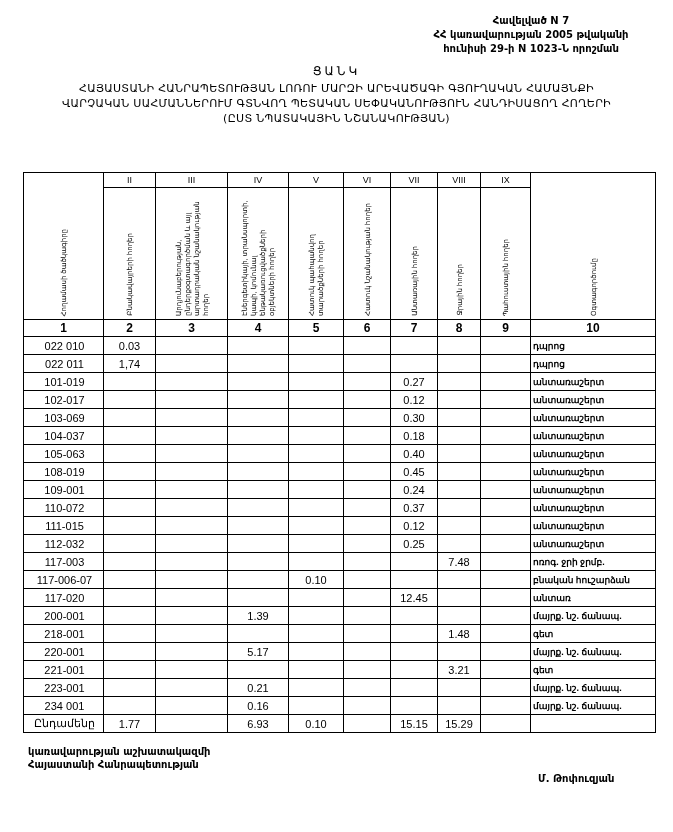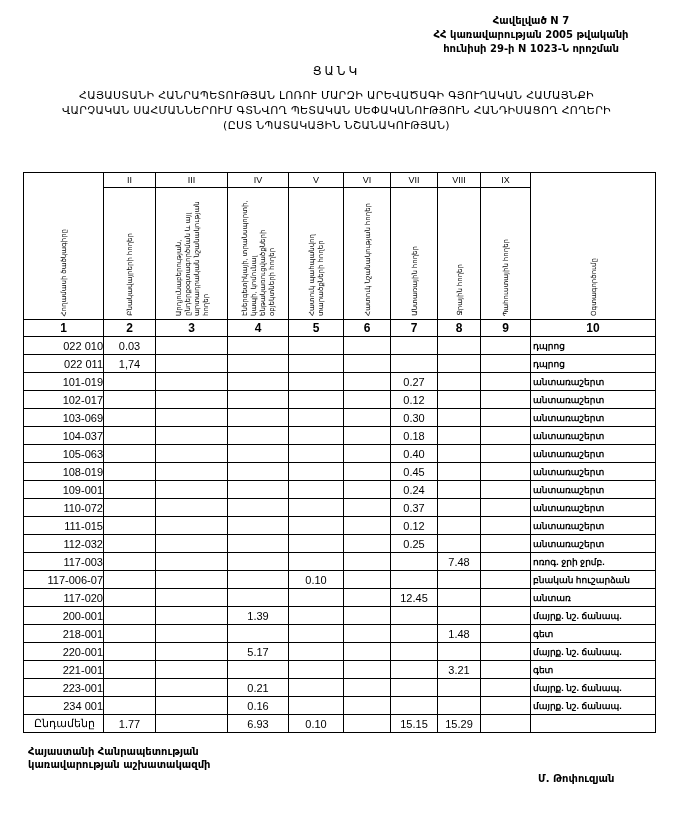--- a/index.html
+++ b/index.html
@@ -1,32 +1,32 @@
 <!DOCTYPE html>
 <html><head>
 <meta charset="utf-8">
 <style>
   html, body { margin: 0; padding: 0; background: #ffffff; }
   body { width: 673px; height: 832px; position: relative; overflow: hidden;
          font-family: "DejaVu Sans", sans-serif; color: #000; }
   .annex { position: absolute; top: 14px; left: 416px; width: 230px; text-align: center;
            font-size: 10px; font-weight: bold; line-height: 14px; }
   .title-block { position: absolute; top: 64px; left: 0; width: 673px; text-align: center; }
-  .doc-title { font-size: 12px; letter-spacing: 3px; margin-bottom: 10px; }
+  .doc-title { font-size: 12px; letter-spacing: 3px; margin-bottom: 2px; font-family: Liberation Serif, serif; }
   .doc-subtitle { font-size: 11px; line-height: 15px; letter-spacing: 0.3px; text-align: center; }
   table.grid { position: absolute; top: 172px; left: 23px; border-collapse: collapse;
                font-family: "Liberation Sans", sans-serif; font-size: 11px; }
   table.grid td, table.grid th { border: 1px solid #000; padding: 0; }
   th.roman { height: 14px; font-weight: normal; font-size: 9px; text-align: center; }
   th.vert { height: 130px; font-weight: normal; font-size: 7px; vertical-align: bottom; }
   th.vert .vtext { writing-mode: vertical-rl; transform: rotate(180deg);
                    display: inline-block; max-height: 126px; line-height: 9px; padding: 2px 1px; text-align: left; }
   th.num { height: 16px; font-size: 12px; text-align: center; }
   td { height: 17px; }
-  td.code { padding-left: 2px !important; text-align: right; }
+  td.code { padding-left: 2px !important; text-align: center; }
   td.val { text-align: center; }
   td.note { font-size: 9px; padding-left: 2px !important; text-align: left; font-weight: bold; }
   tr.total td { font-size: 11px; }
   tr.total td.code { text-align: center; }
   .signer-left { position: absolute; top: 745px; left: 28px; font-size: 10px; font-weight: bold; line-height: 13px; }
   .signer-right { position: absolute; top: 773px; left: 538px; font-size: 10px; font-weight: bold; }
 </style>
 </head>
 <body>
 
@@ -354,16 +354,16 @@
         <td class="val"></td>
         <td class="val">15.15</td>
         <td class="val">15.29</td>
         <td class="val"></td>
         <td class="note"></td>
       </tr>
     </tbody>
 </table>
 
 <div class="signer-left">
+  <div>կառավարության աշխատակազմի</div>
   <div>Հայաստանի Հանրապետության</div>
-  <div>կառավարության աշխատակազմի</div>
 </div>
 <div class="signer-right">Մ. Թոփուզյան</div>
 
 </body></html>

